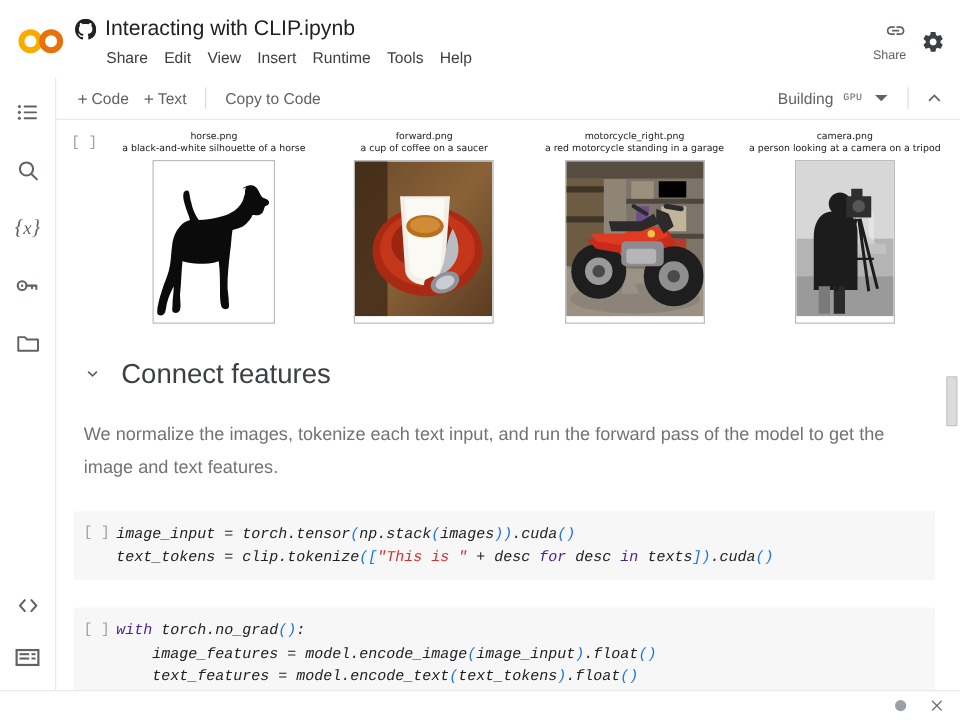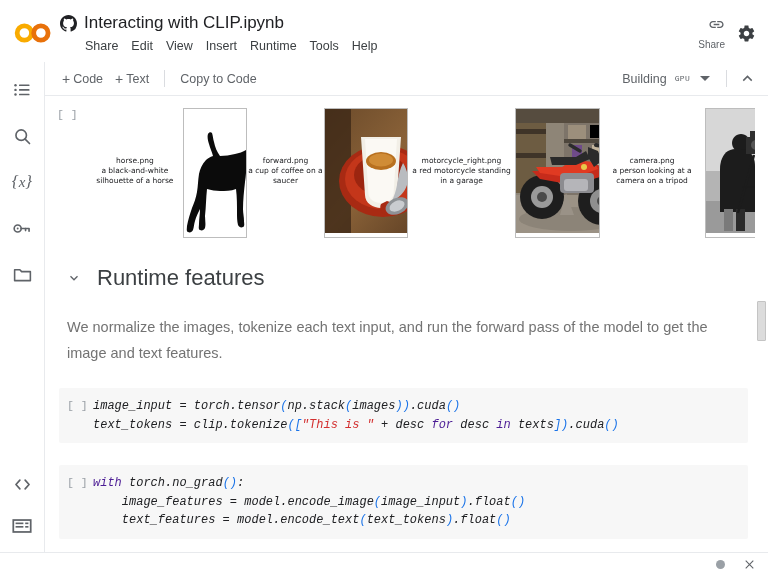--- a/index.html
+++ b/index.html
@@ -61,21 +61,21 @@
   .notebook {
     position:absolute; left:45px; right:0; top:96px; bottom:24px;
     overflow:hidden; background:#fff;
   }
   .nb-inner { padding:0; }
 
   
   .output-row { display:flex; padding:8px 0 0 0; }
   .run-gutter { width:42px; flex:0 0 42px; font-family:"Liberation Mono", monospace; font-size:11.5px; color:#9aa0a6; padding-left:12px; padding-top:4px; }
   .img-strip { display:flex; gap:0; flex:1; padding-right:8px; }
-  .img-item { flex:1; display:flex; align-items:center; }
+  .img-item { flex:1; display:flex; flex-direction:column; align-items:center; }
   .img-cap { font-size:7.5px; color:#202124; text-align:center; line-height:10px; font-family:"DejaVu Sans", sans-serif; }
   .img-cap .fn { display:block; }
   .img-frame { margin-top:4px; border:1px solid #bdbdbd; overflow:hidden; display:block; }
 
   
   .md-section { padding:26px 20px 0 22px; }
   .md-head { display:flex; align-items:center; gap:16px; }
   .md-chev { width:14px;height:14px;color:#5f6368;cursor:pointer;flex:0 0 14px; }
   .md-title { font-size:22px; color:#3c4043; font-weight:normal; line-height:28px; }
   .md-para { font-size:14.5px; color:#737373; line-height:26px; padding:22px 24px 0 22px; max-width:700px; }
@@ -362,21 +362,21 @@
         </div>
 
       </div>
     </div>
 
     <div class="md-section">
       <div class="md-head">
         <svg class="md-chev" viewBox="0 0 24 24">
           <path fill="none" stroke="#5f6368" stroke-width="2.2" d="M6 9l6 6 6-6"></path>
         </svg>
-        <div class="md-title">Runtime features</div>
+        <div class="md-title">Connect features</div>
       </div>
     </div>
     <div class="md-para">We normalize the images, tokenize each text input, and run the forward pass of the model to get the image and text features.</div>
 
     <div class="code-cell">
       <div class="code-gutter">[ ]</div>
       <div class="code-body"><div><span class="k-pl">image_input = torch.tensor</span><span class="k-pn">(</span><span>np.stack</span><span class="k-pn">(</span><span>images</span><span class="k-pn">))</span><span>.cuda</span><span class="k-pn">()</span></div><div><span>text_tokens = clip.tokenize</span><span class="k-pn">([</span><span class="k-str">"This is "</span><span> + desc </span><span class="k-kw">for</span><span> desc </span><span class="k-kw">in</span><span> texts</span><span class="k-pn">])</span><span>.cuda</span><span class="k-pn">()</span></div></div>
     </div>
 
     <div class="code-cell">

